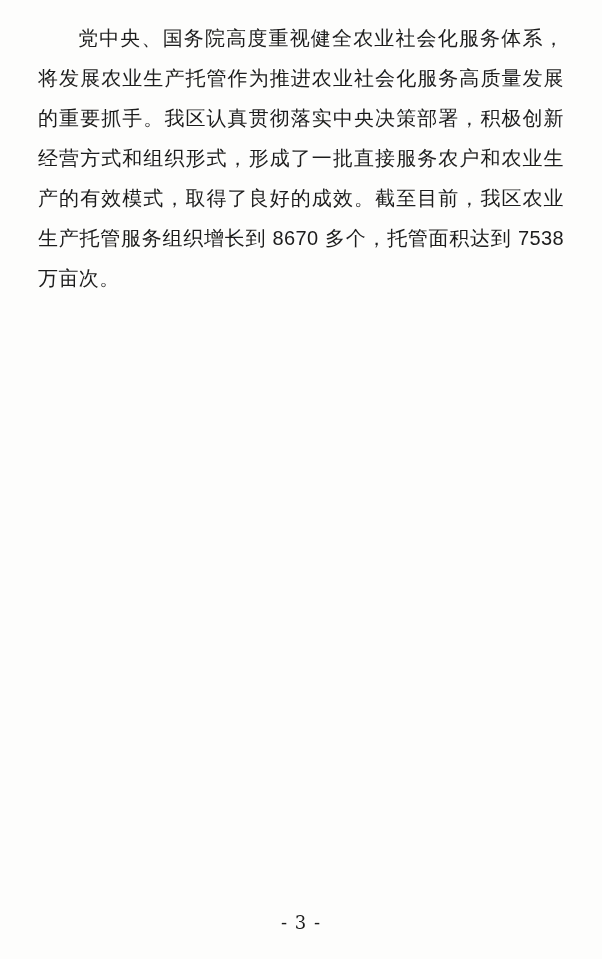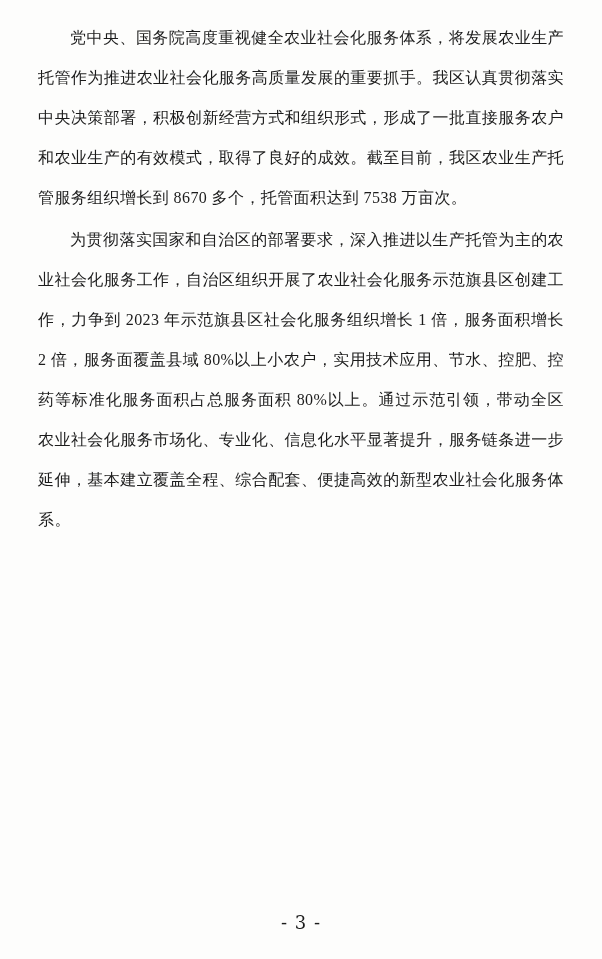--- a/index.html
+++ b/index.html
@@ -18,44 +18,43 @@
     width: 602px;
     height: 959px;
     background: #fdfdfc;
     box-sizing: border-box;
     padding: 18px 38px 0 38px;
   }
   .doc-body {
     color: #1b1b1b;
   }
   .para {
-    font-size: 16px;
+    font-size: 20px;
     line-height: 40px;
     text-align: justify;
     text-justify: inter-ideograph;
     text-indent: 2em;
     margin: 0 0 2px 0;
     letter-spacing: 0.4px;
-    font-family: Liberation Serif, serif;
+    font-family: Liberation Sans, sans-serif;
     color: #1c1c1c;
   }
   .page-number {
     position: absolute;
     left: 0;
     right: 0;
     bottom: 26px;
     text-align: center;
     font-size: 18px;
     color: #1c1c1c;
     font-family: "DejaVu Serif", "Liberation Serif", serif;
     letter-spacing: 1px;
   }
 </style>
 </head>
 <body>
 
 <div class="page">
   <div class="doc-body">
     <p class="para">党中央、国务院高度重视健全农业社会化服务体系，将发展农业生产托管作为推进农业社会化服务高质量发展的重要抓手。我区认真贯彻落实中央决策部署，积极创新经营方式和组织形式，形成了一批直接服务农户和农业生产的有效模式，取得了良好的成效。截至目前，我区农业生产托管服务组织增长到 8670 多个，托管面积达到 7538 万亩次。</p>
-    <p class="para">为贯彻落实国家和自治区的部署要求，深入推进以生产托管为主的农业社会化服务工作，自治区组织开展了农业社会化服务示范旗县区创建工作，力争到 2023 年示范旗县区社会化服务组织增长 1 倍，服务面积增长 2 倍，服务面覆盖县域 80%以上小农户，实用技术应用、节水、控肥、控药等标准化服务面积占总服务面积 80%以上。通过示范引领，带动全区农业社会化服务市场化、专业化、信息化水平显著提升，服务链条进一步延伸，基本建立覆盖全程、综合配套、便捷高效的新型农业社会化服务体系。</p>
   </div>
   <div class="page-number">- 3 -</div>
 </div>
 
 </body></html>

